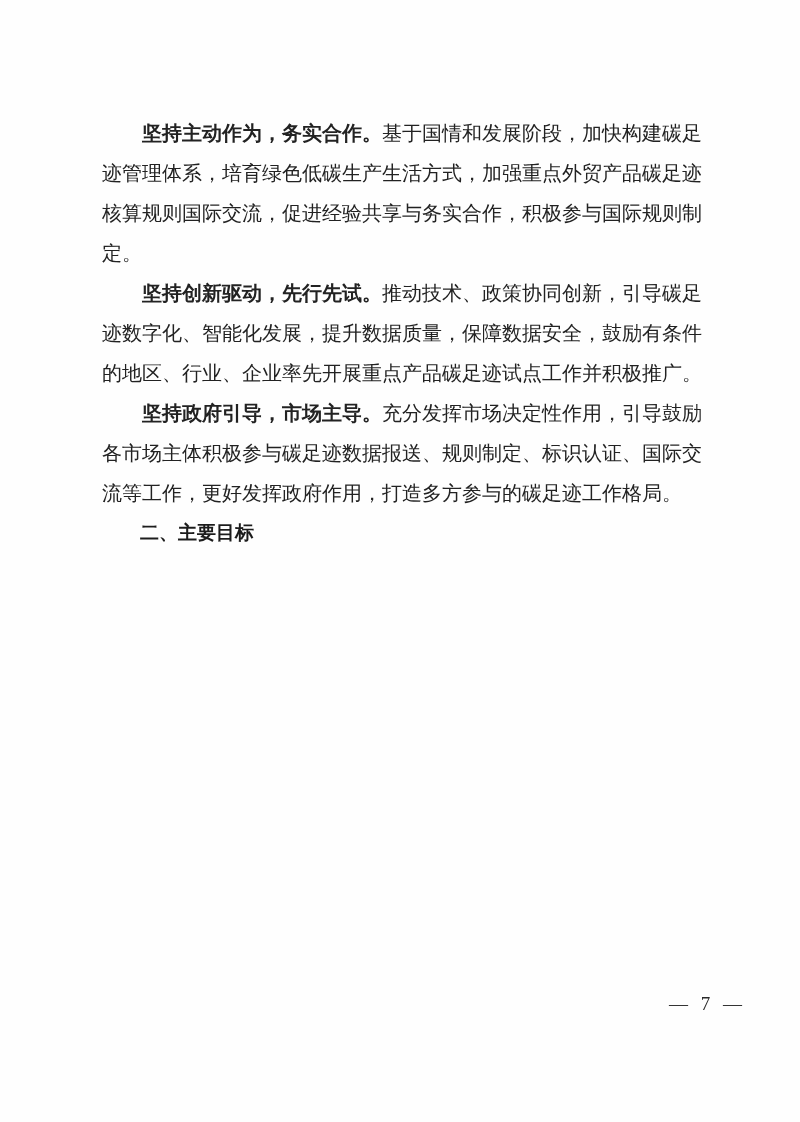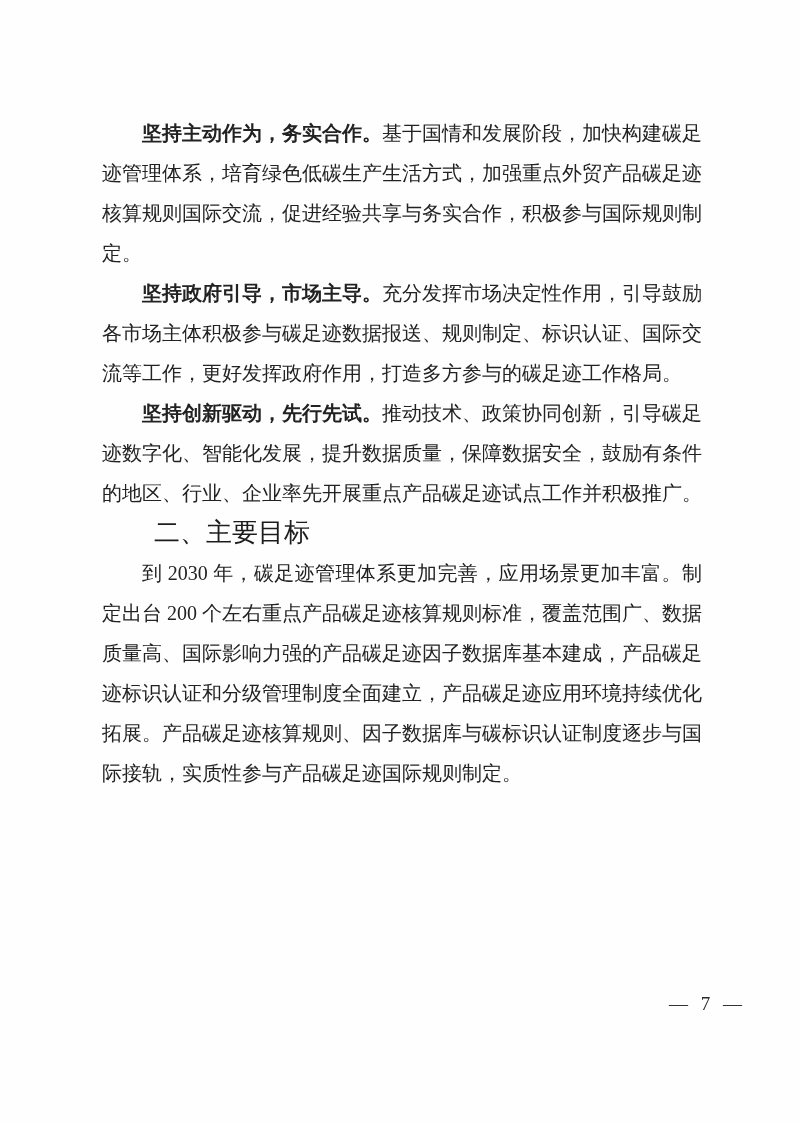--- a/index.html
+++ b/index.html
@@ -29,22 +29,22 @@
   }
   .para {
     margin: 0;
     text-indent: 2em;
   }
   .para .lead {
     font-weight: 700;
   }
   .section-heading {
     margin: 0;
-    font-size: 26px;
-    font-weight: 400;
+    font-size: 19px;
+    font-weight: 700;
     text-indent: 2em;
     line-height: 40px;
     color: #1c1c1c;
     text-align: left;
   }
   .page-number {
     position: absolute;
     top: 990px;
     right: 98px;
     font-size: 19px;
@@ -55,25 +55,24 @@
   }
 </style>
 </head>
 <body>
 
 <div class="page">
   <div class="body-text">
 
     <p class="para"><span class="lead">坚持主动作为，务实合作。</span><span>基于国情和发展阶段，加快构建碳足迹管理体系，培育绿色低碳生产生活方式，加强重点外贸产品碳足迹核算规则国际交流，促进经验共享与务实合作，积极参与国际规则制定。</span></p>
 
+    <p class="para"><span class="lead">坚持创新驱动，先行先试。</span><span>推动技术、政策协同创新，引导碳足迹数字化、智能化发展，提升数据质量，保障数据安全，鼓励有条件的地区、行业、企业率先开展重点产品碳足迹试点工作并积极推广。</span></p>
+
     <p class="para"><span class="lead">坚持政府引导，市场主导。</span><span>充分发挥市场决定性作用，引导鼓励各市场主体积极参与碳足迹数据报送、规则制定、标识认证、国际交流等工作，更好发挥政府作用，打造多方参与的碳足迹工作格局。</span></p>
-
-    <p class="para"><span class="lead">坚持创新驱动，先行先试。</span><span>推动技术、政策协同创新，引导碳足迹数字化、智能化发展，提升数据质量，保障数据安全，鼓励有条件的地区、行业、企业率先开展重点产品碳足迹试点工作并积极推广。</span></p>
 
     <h2 class="section-heading">二、主要目标</h2>
 
 
-    <p class="para">到 2030 年，碳足迹管理体系更加完善，应用场景更加丰富。制定出台 200 个左右重点产品碳足迹核算规则标准，覆盖范围广、数据质量高、国际影响力强的产品碳足迹因子数据库基本建成，产品碳足迹标识认证和分级管理制度全面建立，产品碳足迹应用环境持续优化拓展。产品碳足迹核算规则、因子数据库与碳标识认证制度逐步与国际接轨，实质性参与产品碳足迹国际规则制定。</p>
 
   </div>
 
   <div class="page-number">— 7 —</div>
 </div>
 
 </body></html>

